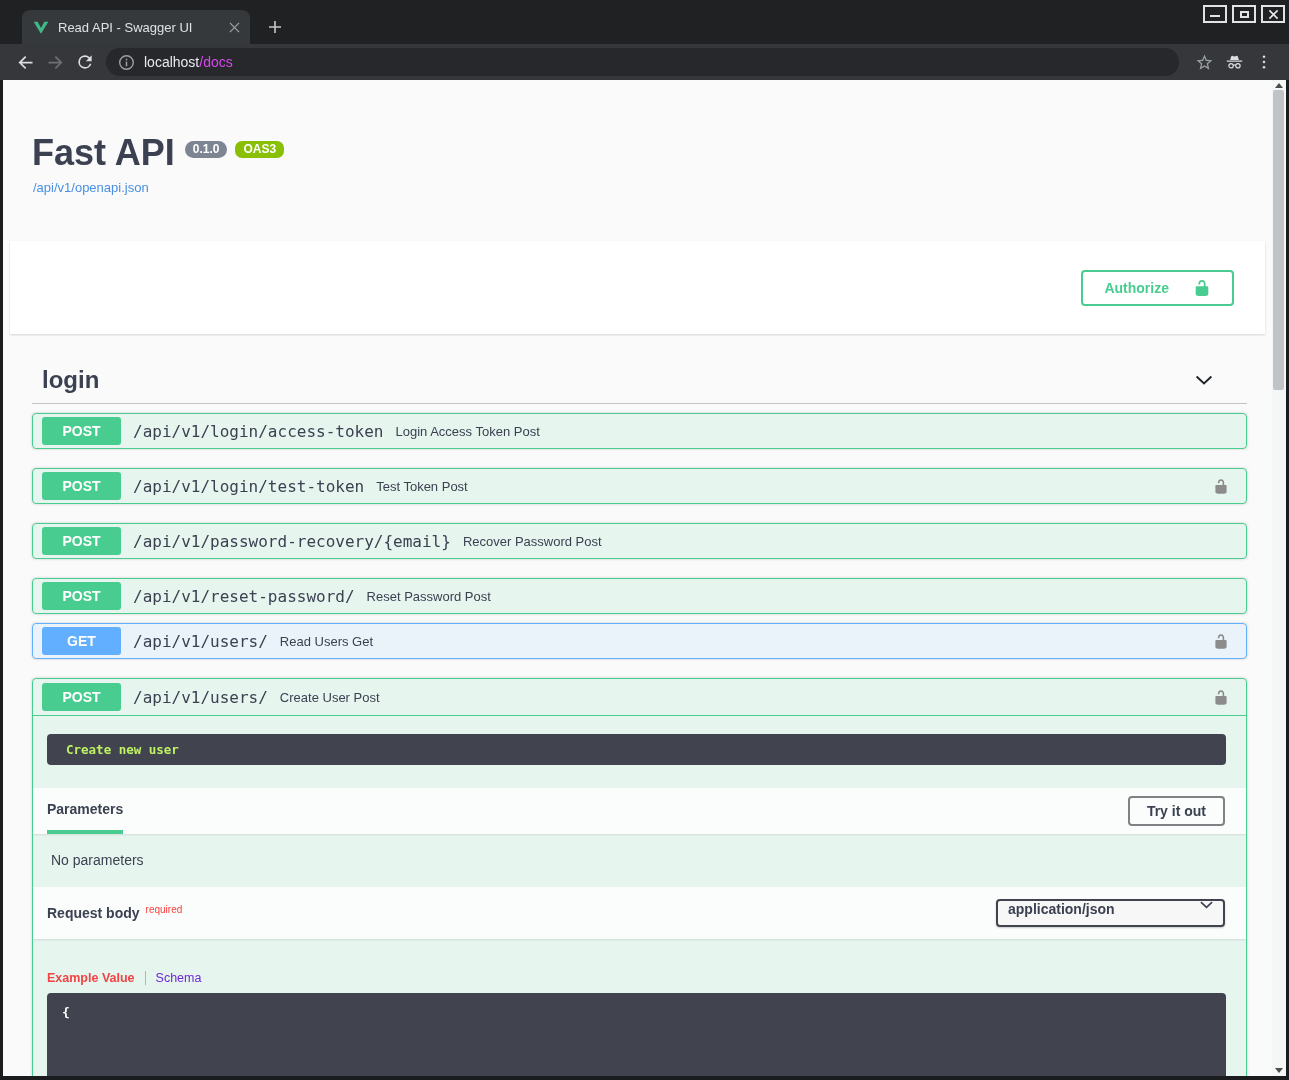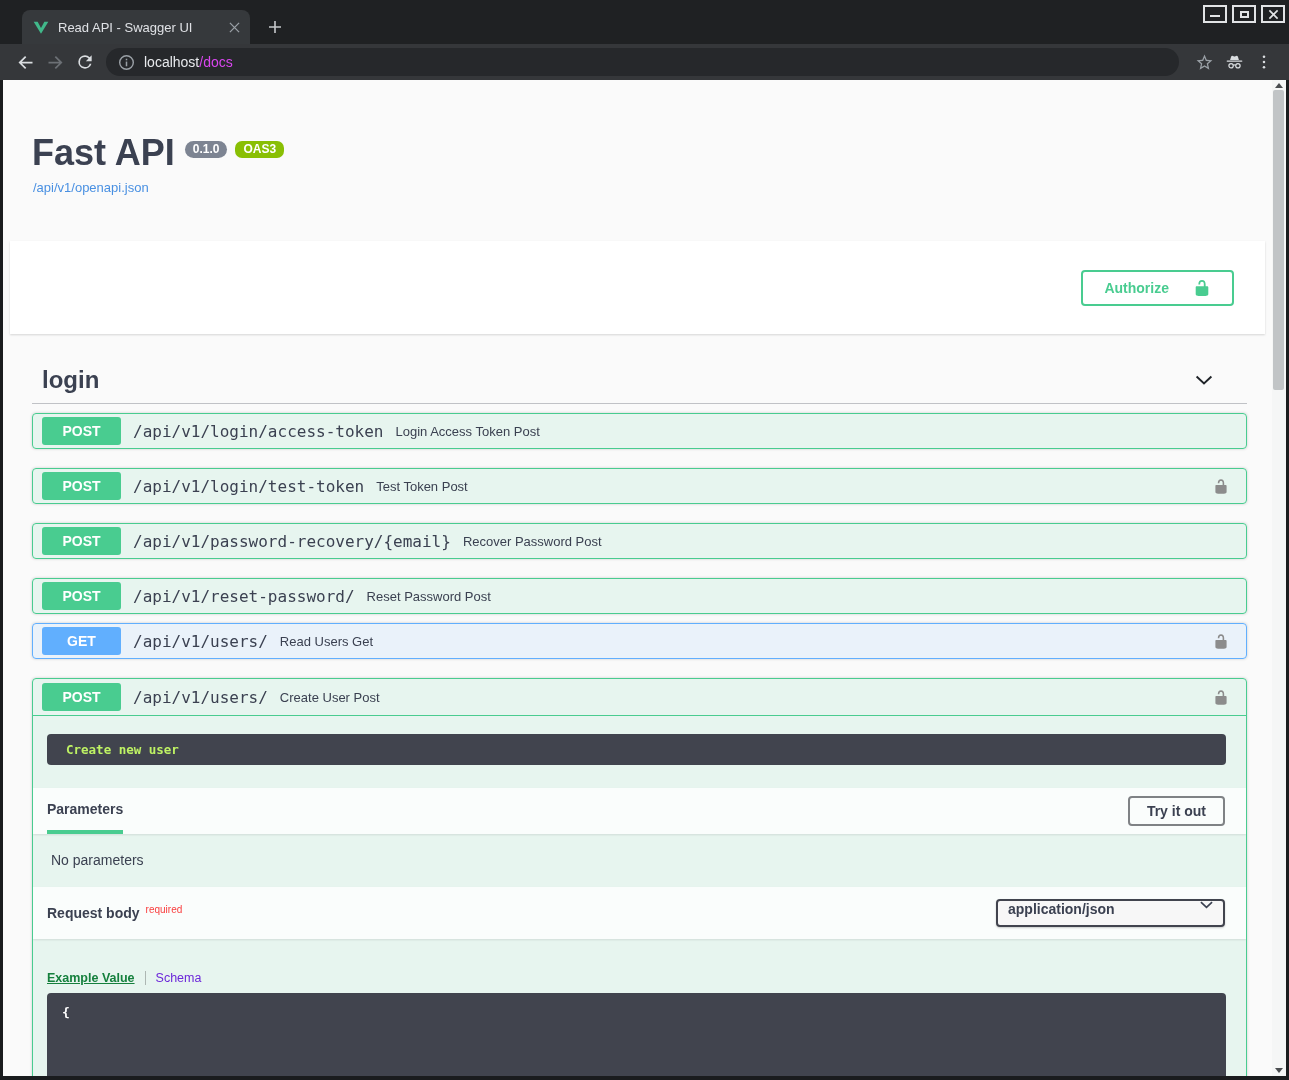--- a/index.html
+++ b/index.html
@@ -80,21 +80,21 @@
   .tryout-btn { padding:5px 17px; background:transparent; border:2px solid #7f8285; border-radius:4px;
                 font-weight:700; font-size:14px; color:#3b4151; cursor:pointer; }
   .no-params-zone { padding:18px 20px 19px 18px; font-size:14px; color:#3b4151; }
   .reqbody-bar { margin-top:0; height:52px; }
   .reqbody-label { font-size:14px; font-weight:700; color:#3b4151; }
   .required { color:#f93e3e; font-size:10px; position:relative; top:-5px; margin-left:6px; font-weight:400; }
   .media-select { width:229px; height:28px; background:#f7f7f7; border:2px solid #41444e; border-radius:4px;
                   display:flex; justify-content:space-between; padding:0 10px;
                   font-weight:700; font-size:14px; color:#3b4151; box-shadow:0 1px 2px rgba(0,0,0,.2); cursor:pointer; }
   .model-tabs { margin:32px 20px 0 14px; font-size:12.5px; display:flex; align-items:center; }
-  .tab-example { font-weight:700; color:#15803d; cursor:pointer;text-decoration:underline; }
+  .tab-example { font-weight:700; color:#ef4444; cursor:pointer; }
   .tab-sep { width:1px; height:14px; background:rgba(0,0,0,.25); margin:0 10px; }
   .tab-schema { color:#6d28d9; cursor:pointer; }
   .code-block { margin:8px 20px 0 14px; background:#41444e; border-radius:4px 4px 0 0; padding:12px 15px;
                 font-family:"DejaVu Sans Mono", monospace; font-size:13px; font-weight:700; color:#fff; height:120px; }
 
   
   .scrollbar { position:absolute; top:0; right:0; width:14px; height:100%; background:#f5f6f6; }
   .sb-up, .sb-down { position:absolute; left:3px; width:0; height:0; border-left:4px solid transparent; border-right:4px solid transparent; }
   .sb-up { top:3px; border-bottom:5px solid #4a4d50; }
   .sb-down { bottom:3px; border-top:5px solid #4a4d50; }

